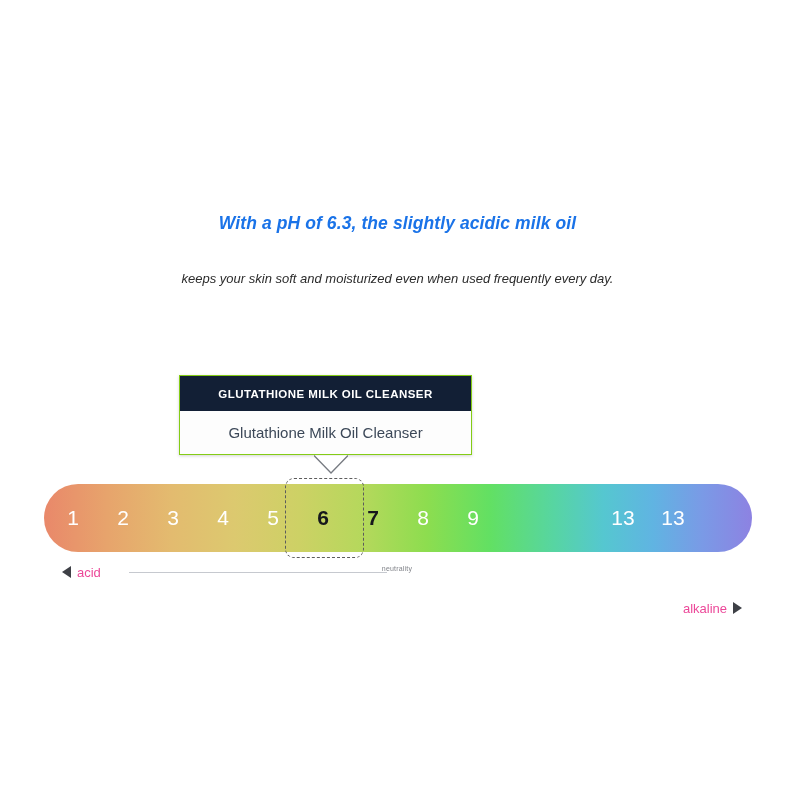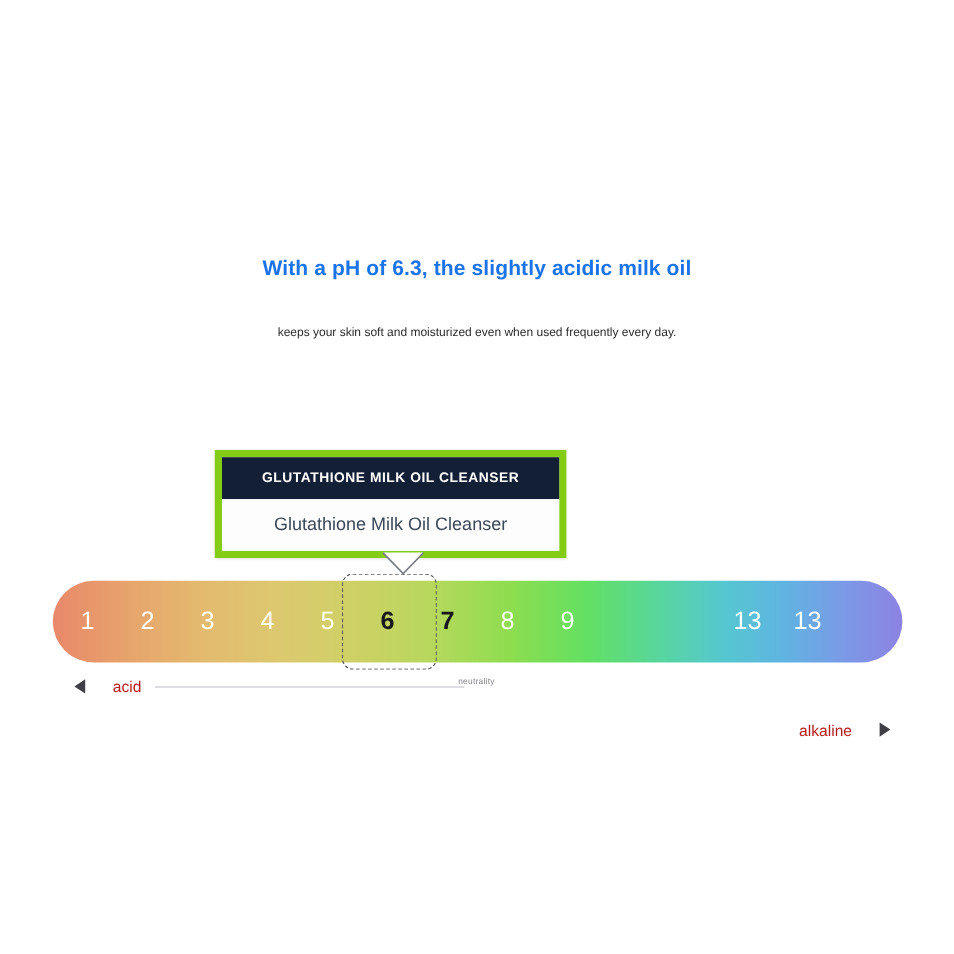--- a/index.html
+++ b/index.html
@@ -15,47 +15,48 @@
     position: relative;
   }
 
   
   #copy-block {
     position: absolute;
     left: 0;
     top: 212px;
     width: 795px;
     text-align: center;
+    font-style: italic;
   }
   #headline {
     font-size: 17.5px;
     font-weight: 700;
     color: #1a73e8;
     letter-spacing: 0.1px;
     line-height: 1.3;
     margin: 0;
   }
   #subline {
-    font-size: 10px;
+    font-size: 13px;
     font-weight: 400;
     color: #2b2b2b;
     line-height: 1.3;
     margin: 0;
     padding-top: 36px;
   }
 
   
   #tooltip {
     position: absolute;
     left: 179px;
     top: 375px;
     width: 293px;
     box-sizing: border-box;
     background: #ffffff;
-    border: 6px solid #84cc16;
+    border: 1px solid #84cc16;
     box-shadow: 0 1px 3px rgba(0,0,0,0.18);
   }
   #tooltip-header {
     background: #121f35;
     height: 35px;
     display: flex;
     align-items: center;
     justify-content: center;
   }
   #tooltip-title {
@@ -149,24 +150,24 @@
     left: 44px;
     top: 561px;
     width: 708px;
     height: 22px;
   }
   .legend-side {
     position: absolute;
     top: 0;
     display: flex;
     align-items: center;
-    gap: 23px;
+    gap: 6px;
     height: 22px;
     font-size: 13px;
-    color: #b91c1c;
+    color: #ec4899;
   }
   #legend-acid { left: 18px; }
   #legend-alkaline { right: 10px; margin-top: 36px; }
   .tri {
     width: 0;
     height: 0;
     border-top: 6px solid transparent;
     border-bottom: 6px solid transparent;
   }
   .tri-left  { border-right: 9px solid #3e4046; }

